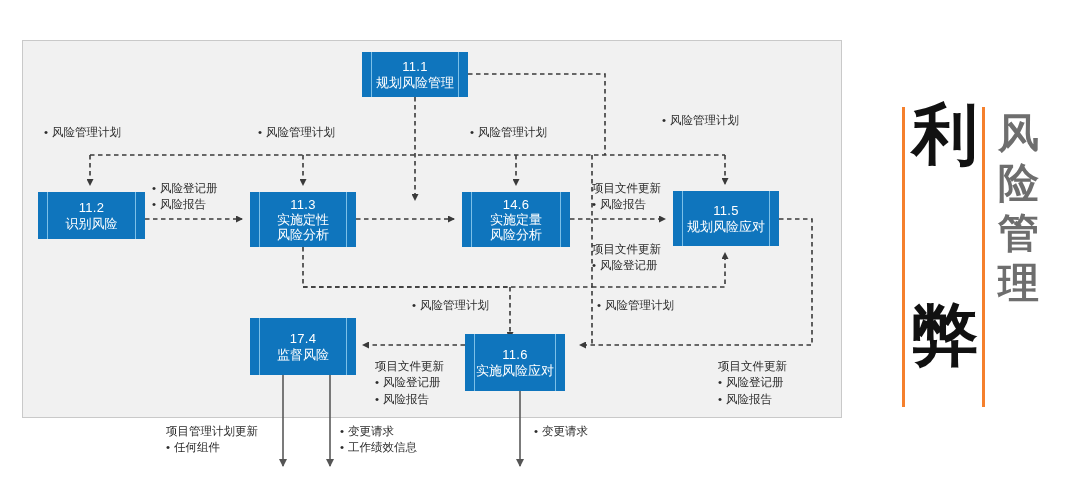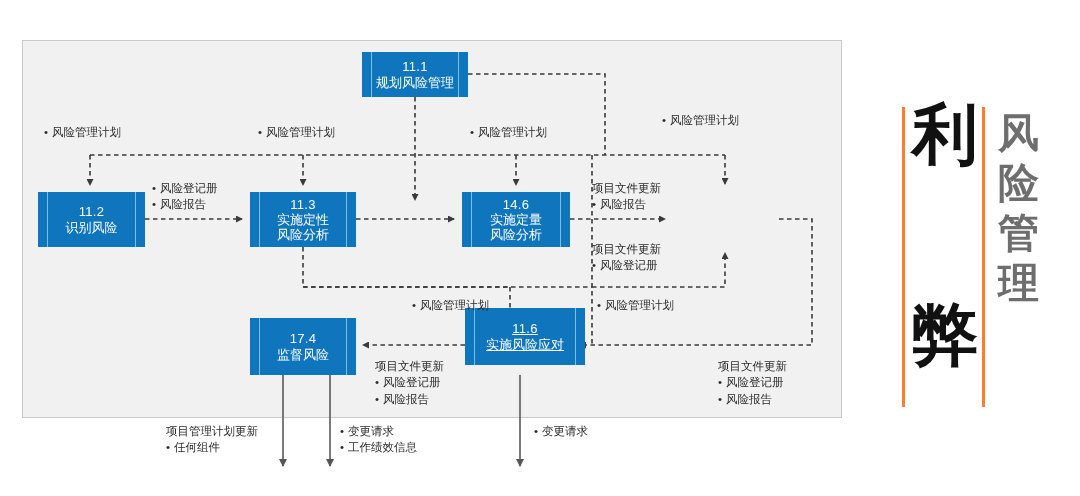--- a/index.html
+++ b/index.html
@@ -105,21 +105,21 @@
     </g>
   </svg>
 
   <div class="box" style="left:362px;top:52px;width:106px;height:45px;">
     <div class="num">11.1</div>
     <div class="ttl">
         <span>规划风险管理</span>
       </div>
   </div>
 
-  <div class="box" style="left:38px;top:192px;width:107px;height:55px;">
+  <div class="box" style="left:38px;top:192px;width:107px;height:47px;">
     <div class="num">11.2</div>
     <div class="ttl">
         <span>识别风险</span>
       </div>
   </div>
 
   <div class="box" style="left:250px;top:192px;width:106px;height:55px;">
     <div class="num">11.3</div>
     <div class="ttl">
       <span>实施定性</span>
@@ -128,22 +128,28 @@
   </div>
 
   <div class="box" style="left:462px;top:192px;width:108px;height:55px;">
     <div class="num">14.6</div>
     <div class="ttl">
       <span>实施定量</span>
       <span>风险分析</span>
     </div>
   </div>
 
-
-  <div class="box" style="left:465px;top:308px;width:120px;height:57px;text-decoration:underline;">
+  <div class="box" style="left:673px;top:191px;width:106px;height:55px;">
+    <div class="num">11.5</div>
+    <div class="ttl">
+        <span>规划风险应对</span>
+      </div>
+  </div>
+
+  <div class="box" style="left:465px;top:334px;width:100px;height:57px;">
     <div class="num">11.6</div>
     <div class="ttl">
         <span>实施风险应对</span>
       </div>
   </div>
 
   <div class="box" style="left:250px;top:318px;width:106px;height:57px;">
     <div class="num">17.4</div>
     <div class="ttl">
         <span>监督风险</span>

